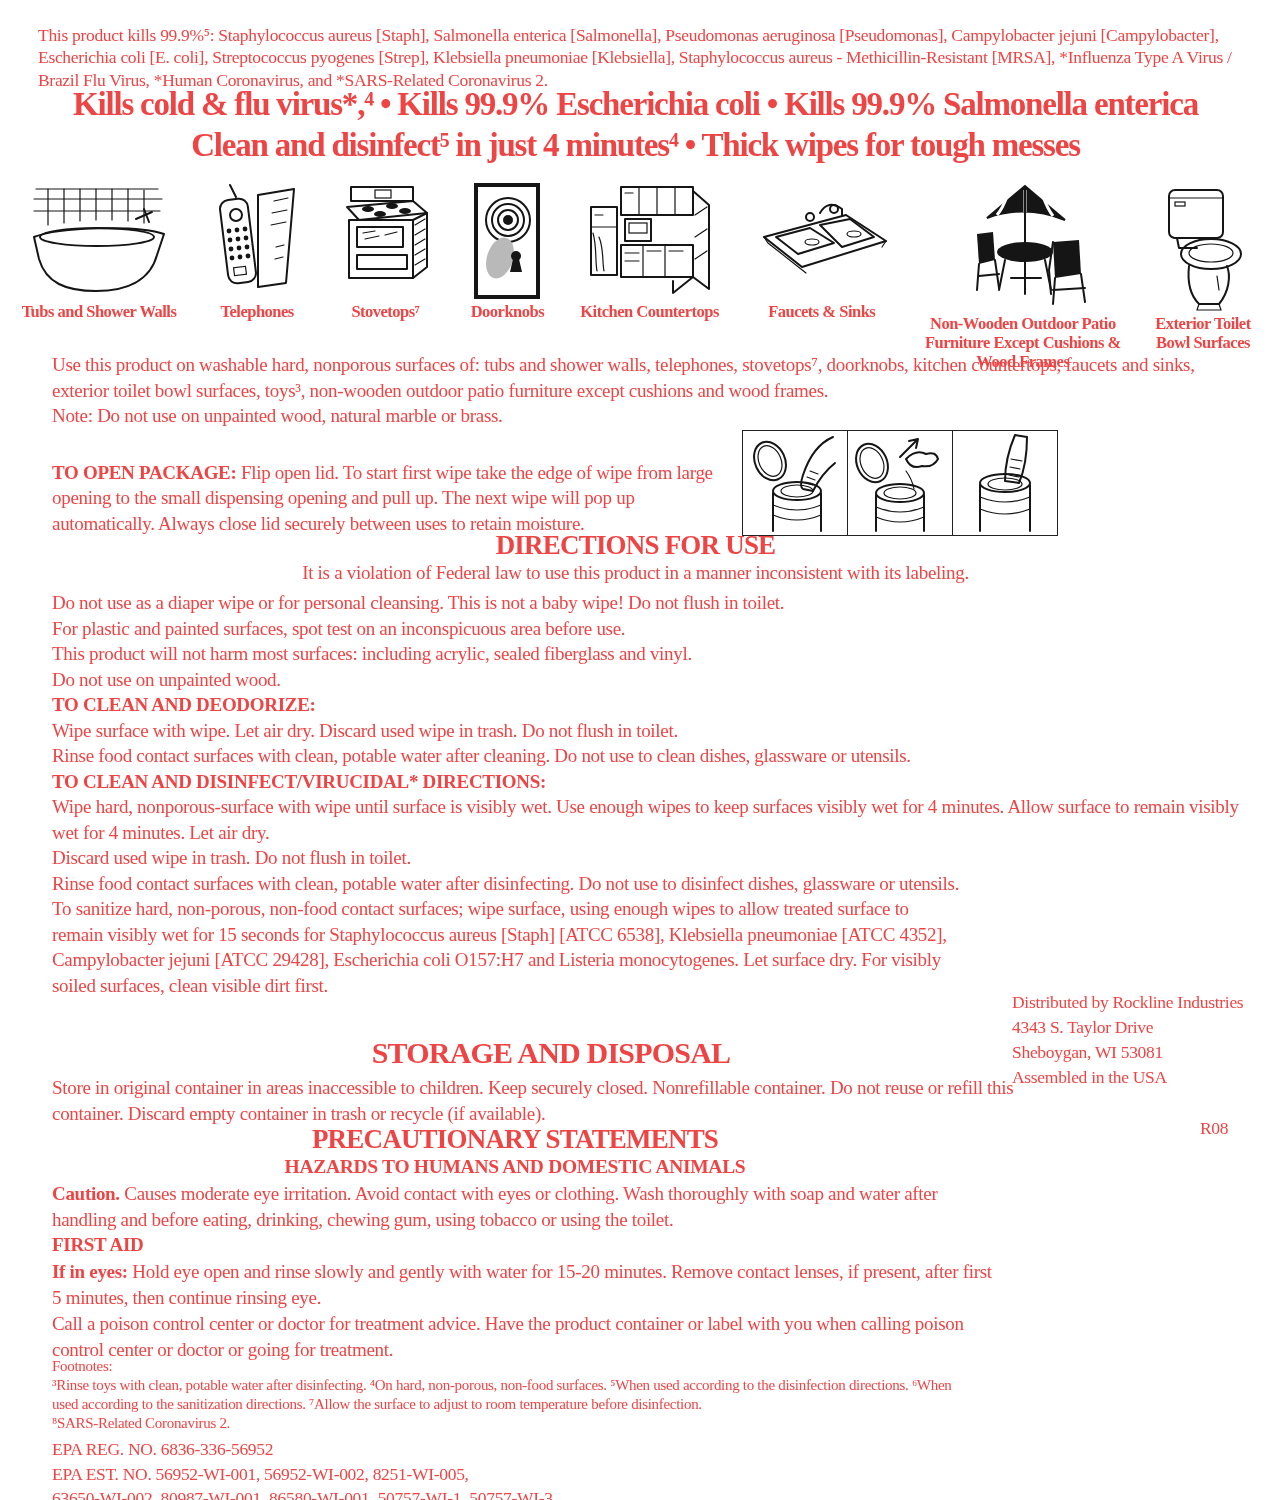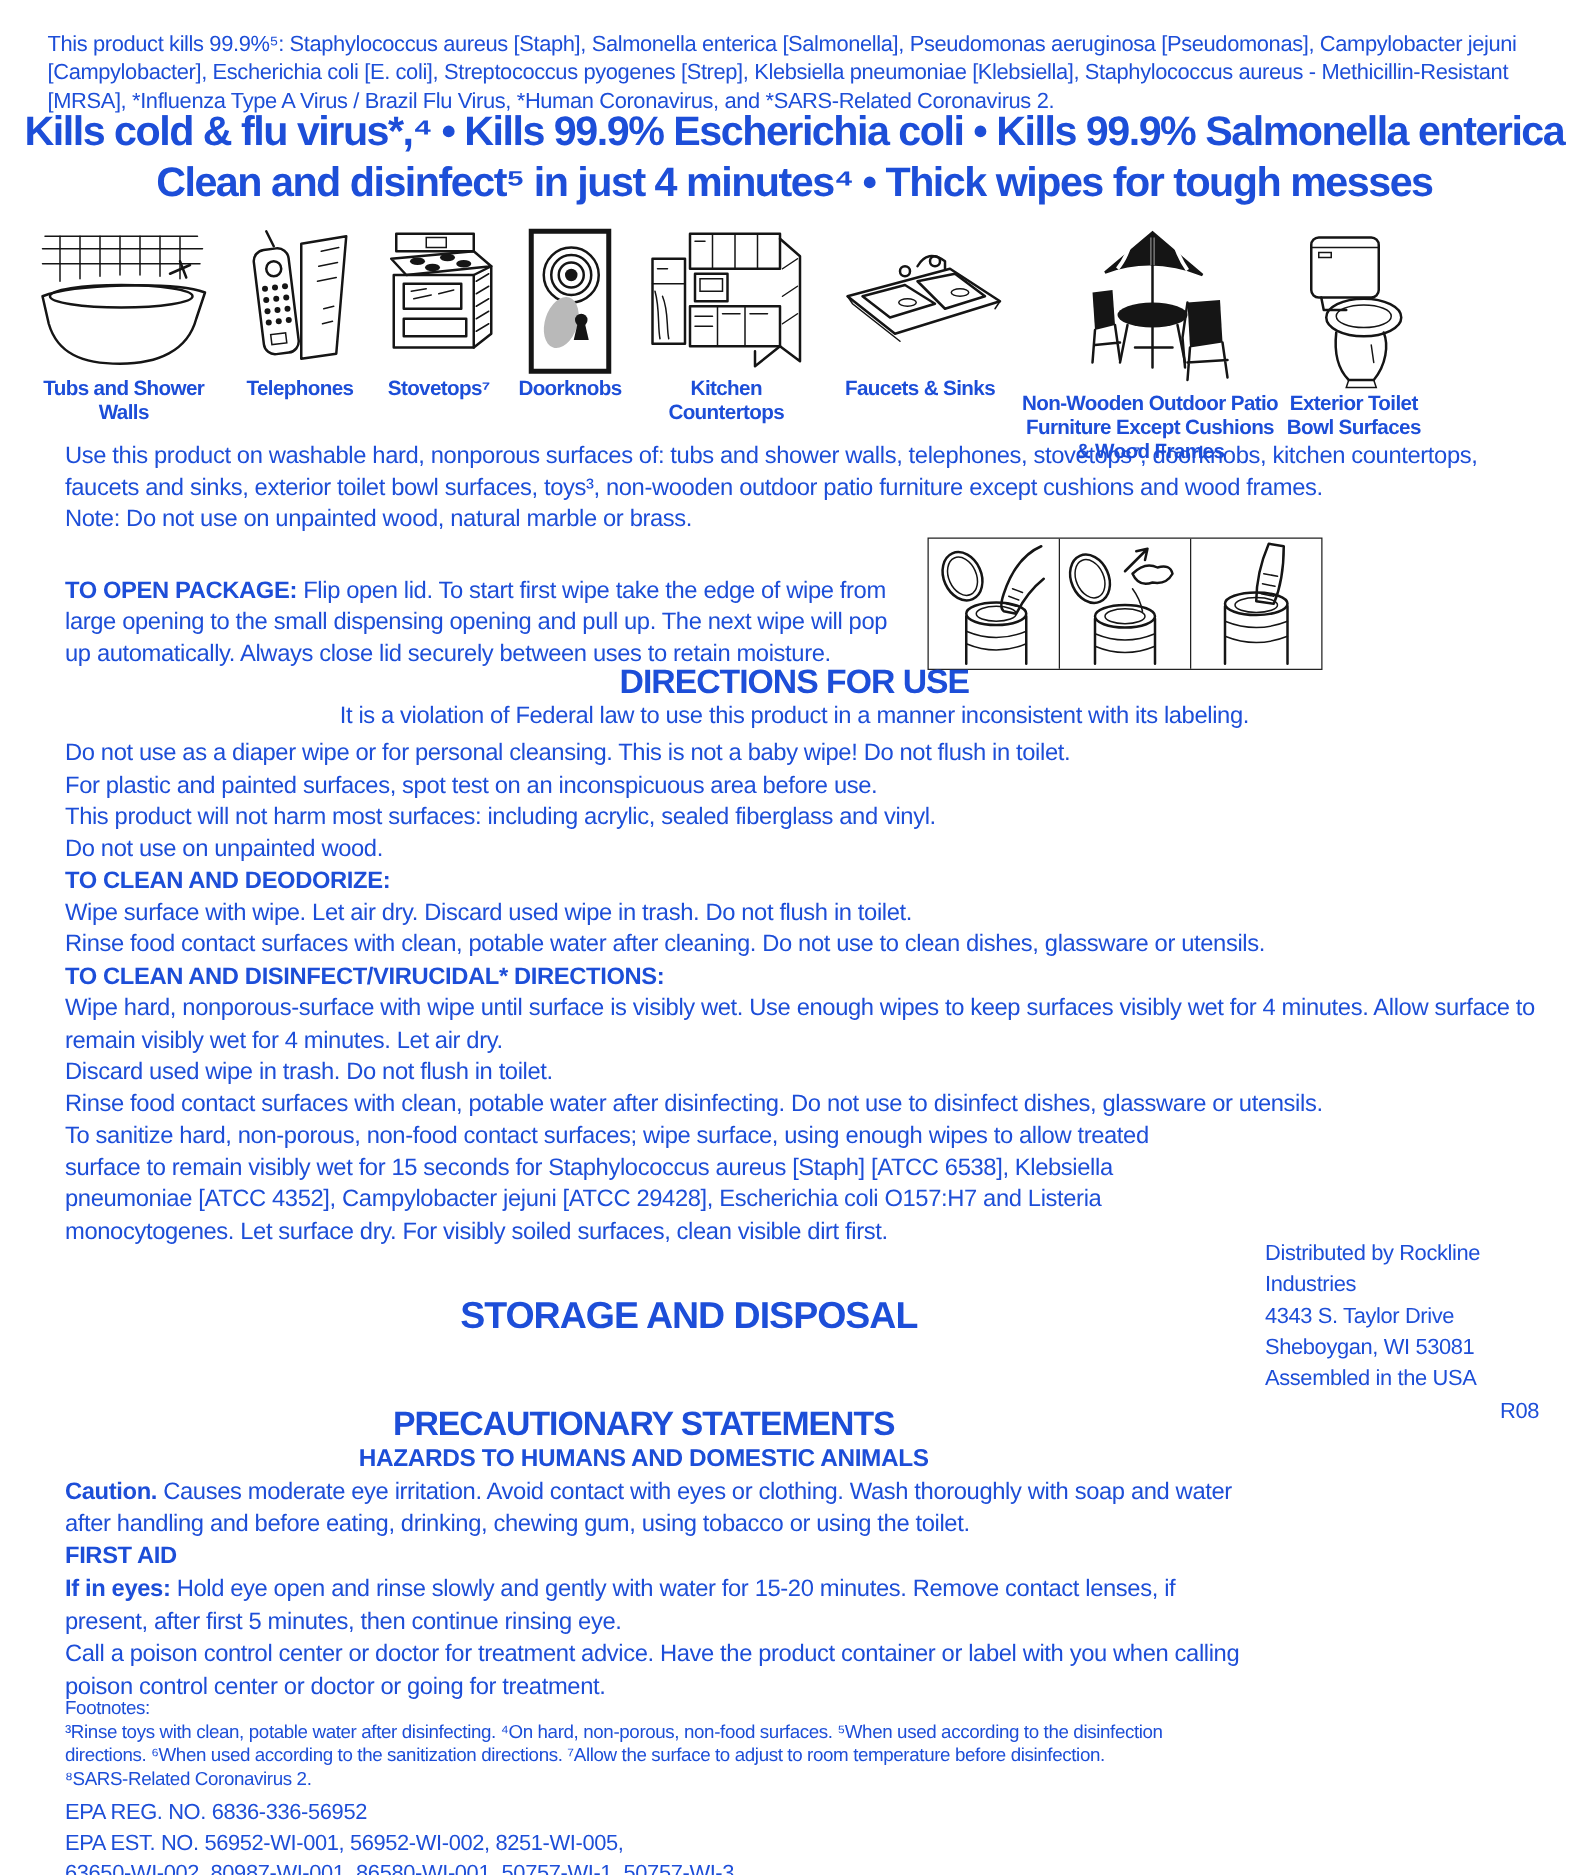--- a/index.html
+++ b/index.html
@@ -1,21 +1,21 @@
 <!DOCTYPE html>
 <html><head>
 <meta charset="utf-8">
 <style>
   html,body{margin:0;padding:0;background:#fff;}
-  .label{position:relative;width:1258px;height:1500px;background:#fff;color:#1d4ed8;
-         font-family:Liberation Sans, sans-serif;overflow:hidden;letter-spacing:-0.3px;}
+  .label{position:relative;width:1258px;height:1500px;background:#fff;color:#ef4444;
+         font-family:Liberation Serif, serif;overflow:hidden;letter-spacing:-0.3px;}
   .intro{position:absolute;left:38px;top:6px;width:1205px;font-size:17.5px;line-height:22.5px;}
   .headline{position:absolute;left:0;top:84px;width:1271px;text-align:center;font-weight:bold;
             font-size:33px;line-height:41px;letter-spacing:-1.2px;}
-  .icons-row{position:absolute;left:14px;top:182px;width:1248px;display:flex;justify-content:flex-start;align-items:flex-start;}
+  .icons-row{position:absolute;left:14px;top:182px;width:1248px;display:flex;justify-content:space-between;align-items:flex-start;}
   .surface-item{display:flex;flex-direction:column;align-items:center;text-align:center;}
   .icon-box{height:118px;display:flex;align-items:center;justify-content:center;}
   .surface-label{font-weight:bold;font-size:16.5px;line-height:19px;letter-spacing:-0.5px;margin-top:2px;}
   svg{display:block;}
   .ink{stroke:#151515;fill:none;stroke-width:2;stroke-linecap:round;stroke-linejoin:round;}
   .ink-thin{stroke:#151515;fill:none;stroke-width:1.2;stroke-linecap:round;}
   .fillk{fill:#151515;stroke:none;}
   .body-text{font-size:19px;line-height:25.5px;}
   .usage{position:absolute;left:52px;top:352px;width:1170px;}
   .open-row{position:absolute;left:52px;top:430px;width:1190px;display:flex;align-items:flex-end;}
@@ -271,20 +271,21 @@
 
   <div class="distributor">
     <div>Distributed by Rockline Industries</div>
     <div>4343 S. Taylor Drive</div>
     <div>Sheboygan, WI 53081</div>
     <div>Assembled in the USA</div>
   </div>
   <div class="rcode">R08</div>
 
   <div class="h-big storage-h">STORAGE AND DISPOSAL</div>
+  <div class="storage-body body-text">Store in original container in areas inaccessible to children.  Keep securely closed.  Nonrefillable container. Do not reuse or refill this container. Discard empty container in trash or recycle (if available).</div>
 
   <div class="h-big precaution-h">PRECAUTIONARY STATEMENTS</div>
   <div class="hazards-h">HAZARDS TO HUMANS AND DOMESTIC ANIMALS</div>
 
   <p class="caution body-text" style="margin:0"><span class="bold">Caution.</span><span> Causes moderate eye irritation.  Avoid contact with eyes or clothing.  Wash thoroughly with soap and water after handling and before eating, drinking, chewing gum, using tobacco or using the toilet.</span></p>
 
   <div class="firstaid-h">FIRST AID</div>
 
   <p class="eyes body-text" style="margin:0"><span class="bold">If in eyes:</span><span> Hold eye open and rinse slowly and gently with water for 15-20 minutes.  Remove contact lenses, if present, after first 5 minutes, then continue rinsing eye.</span></p>
 

